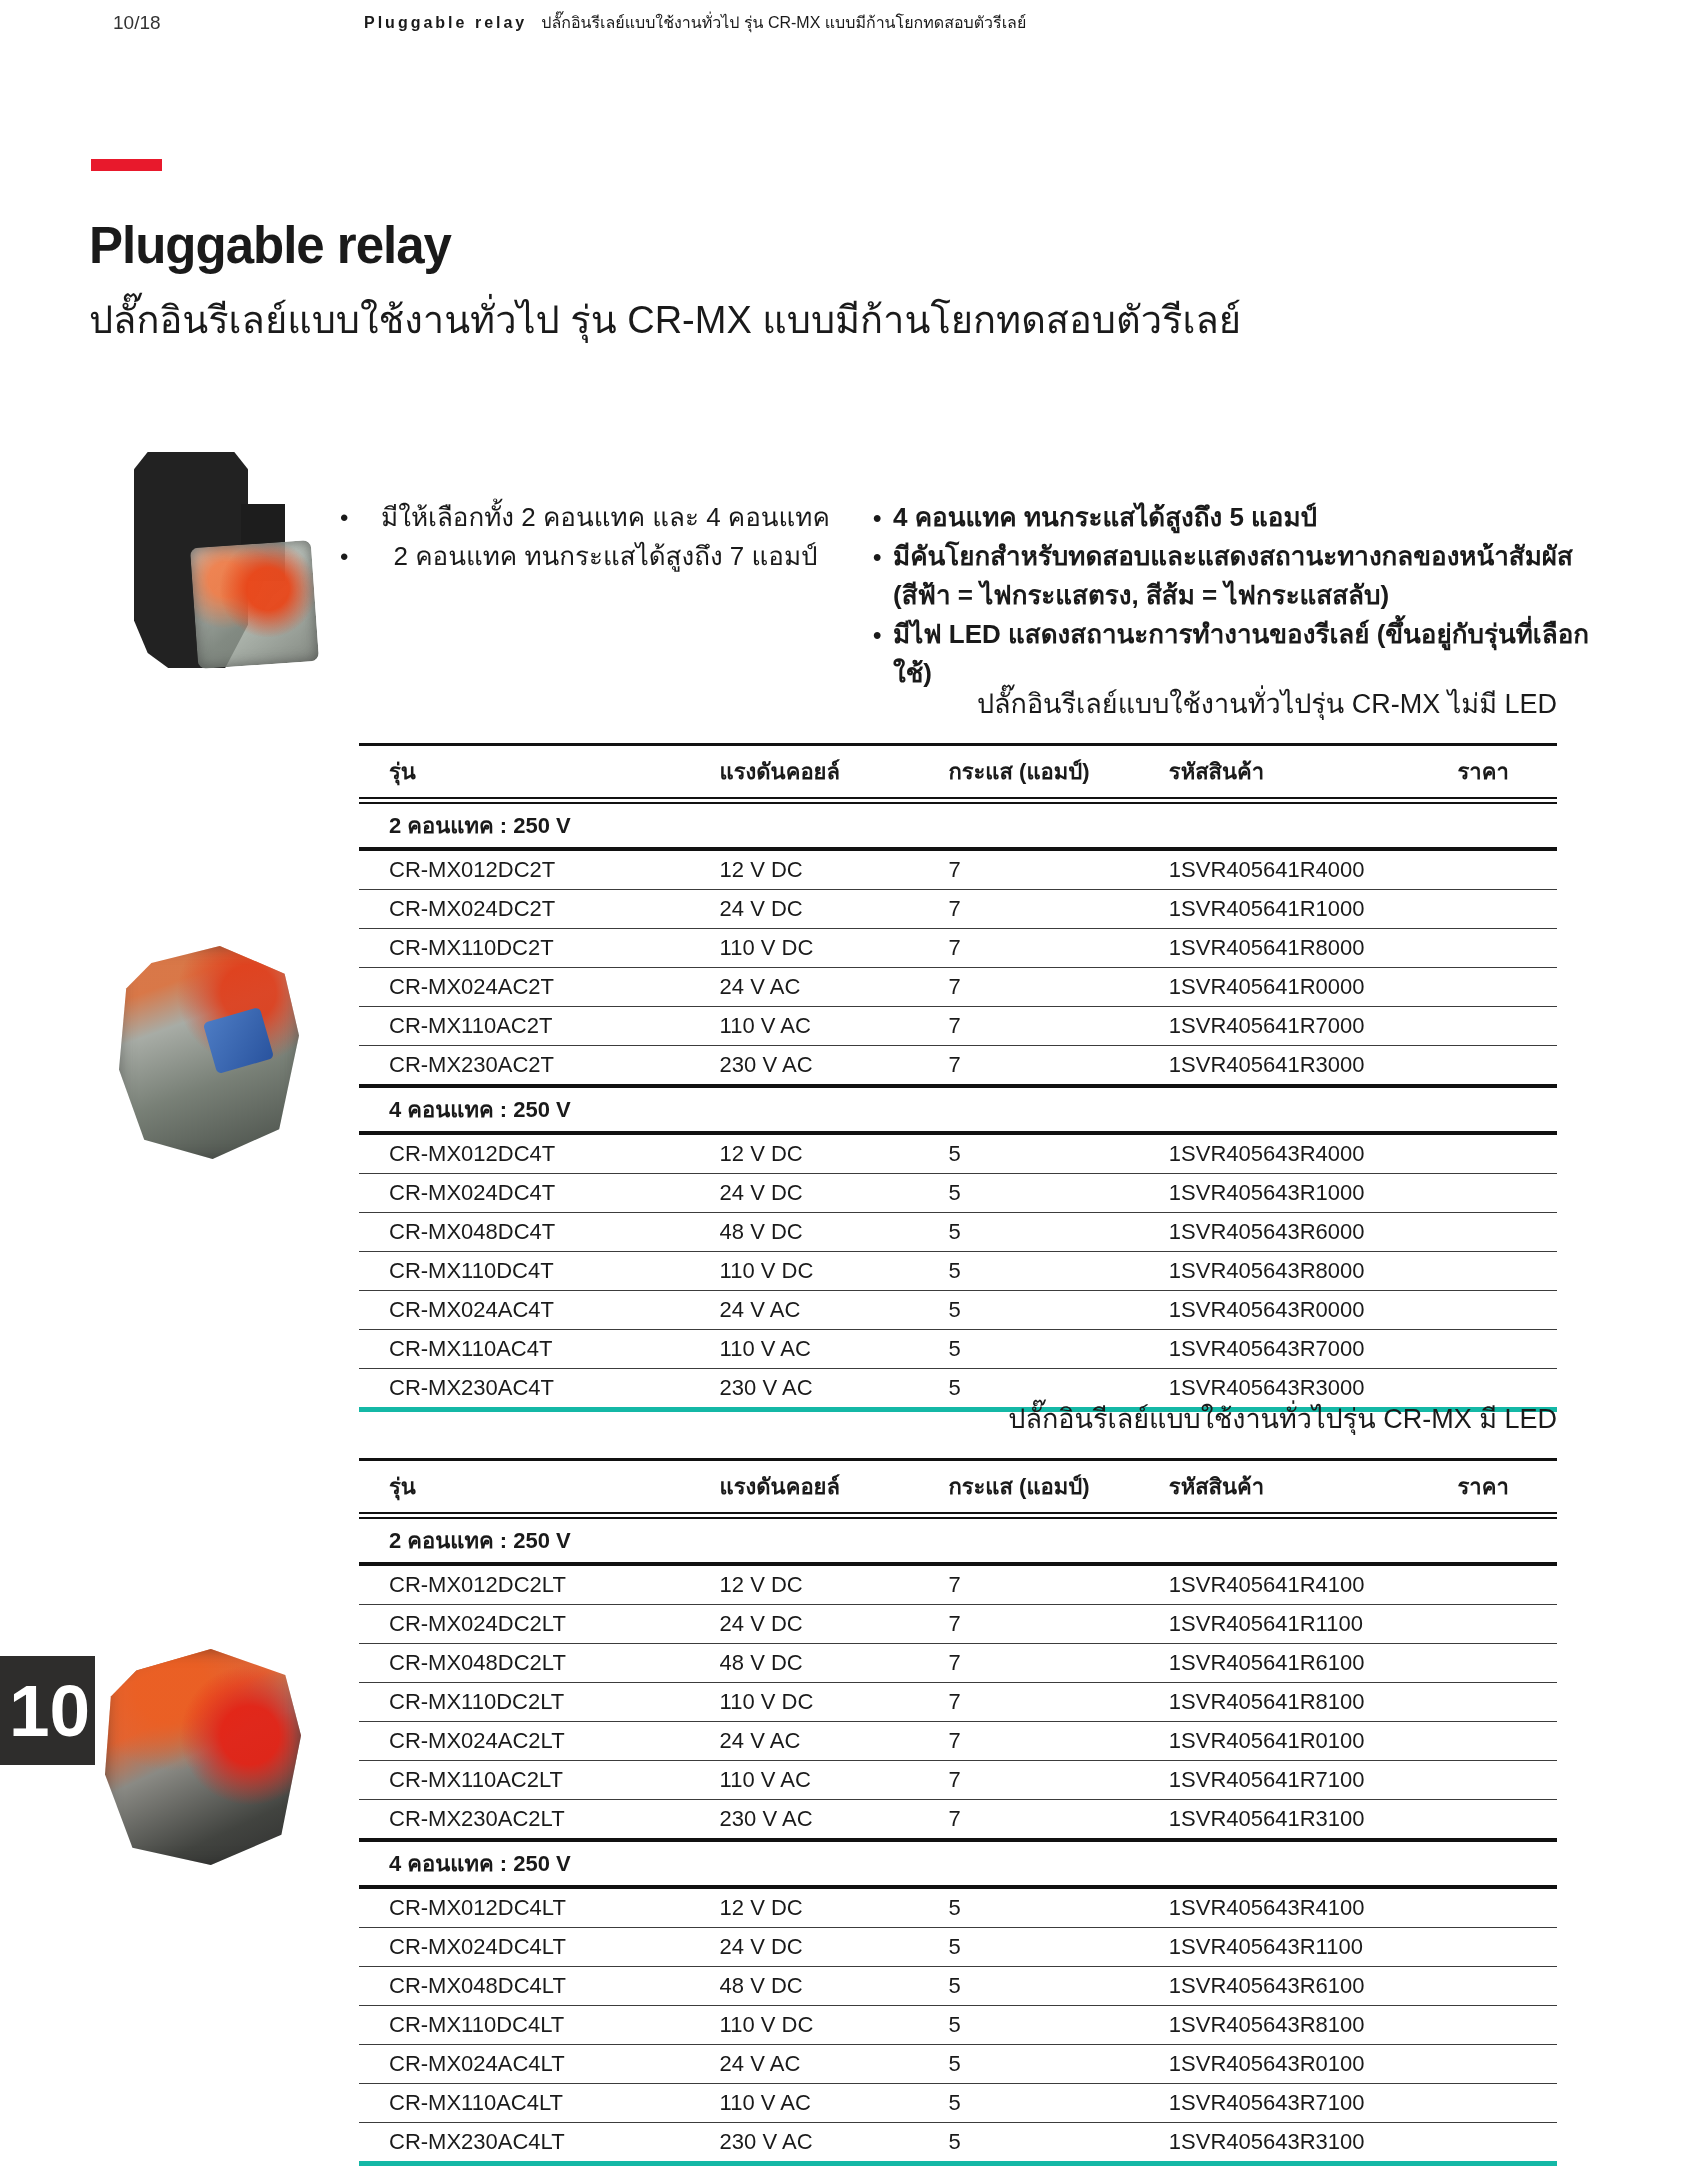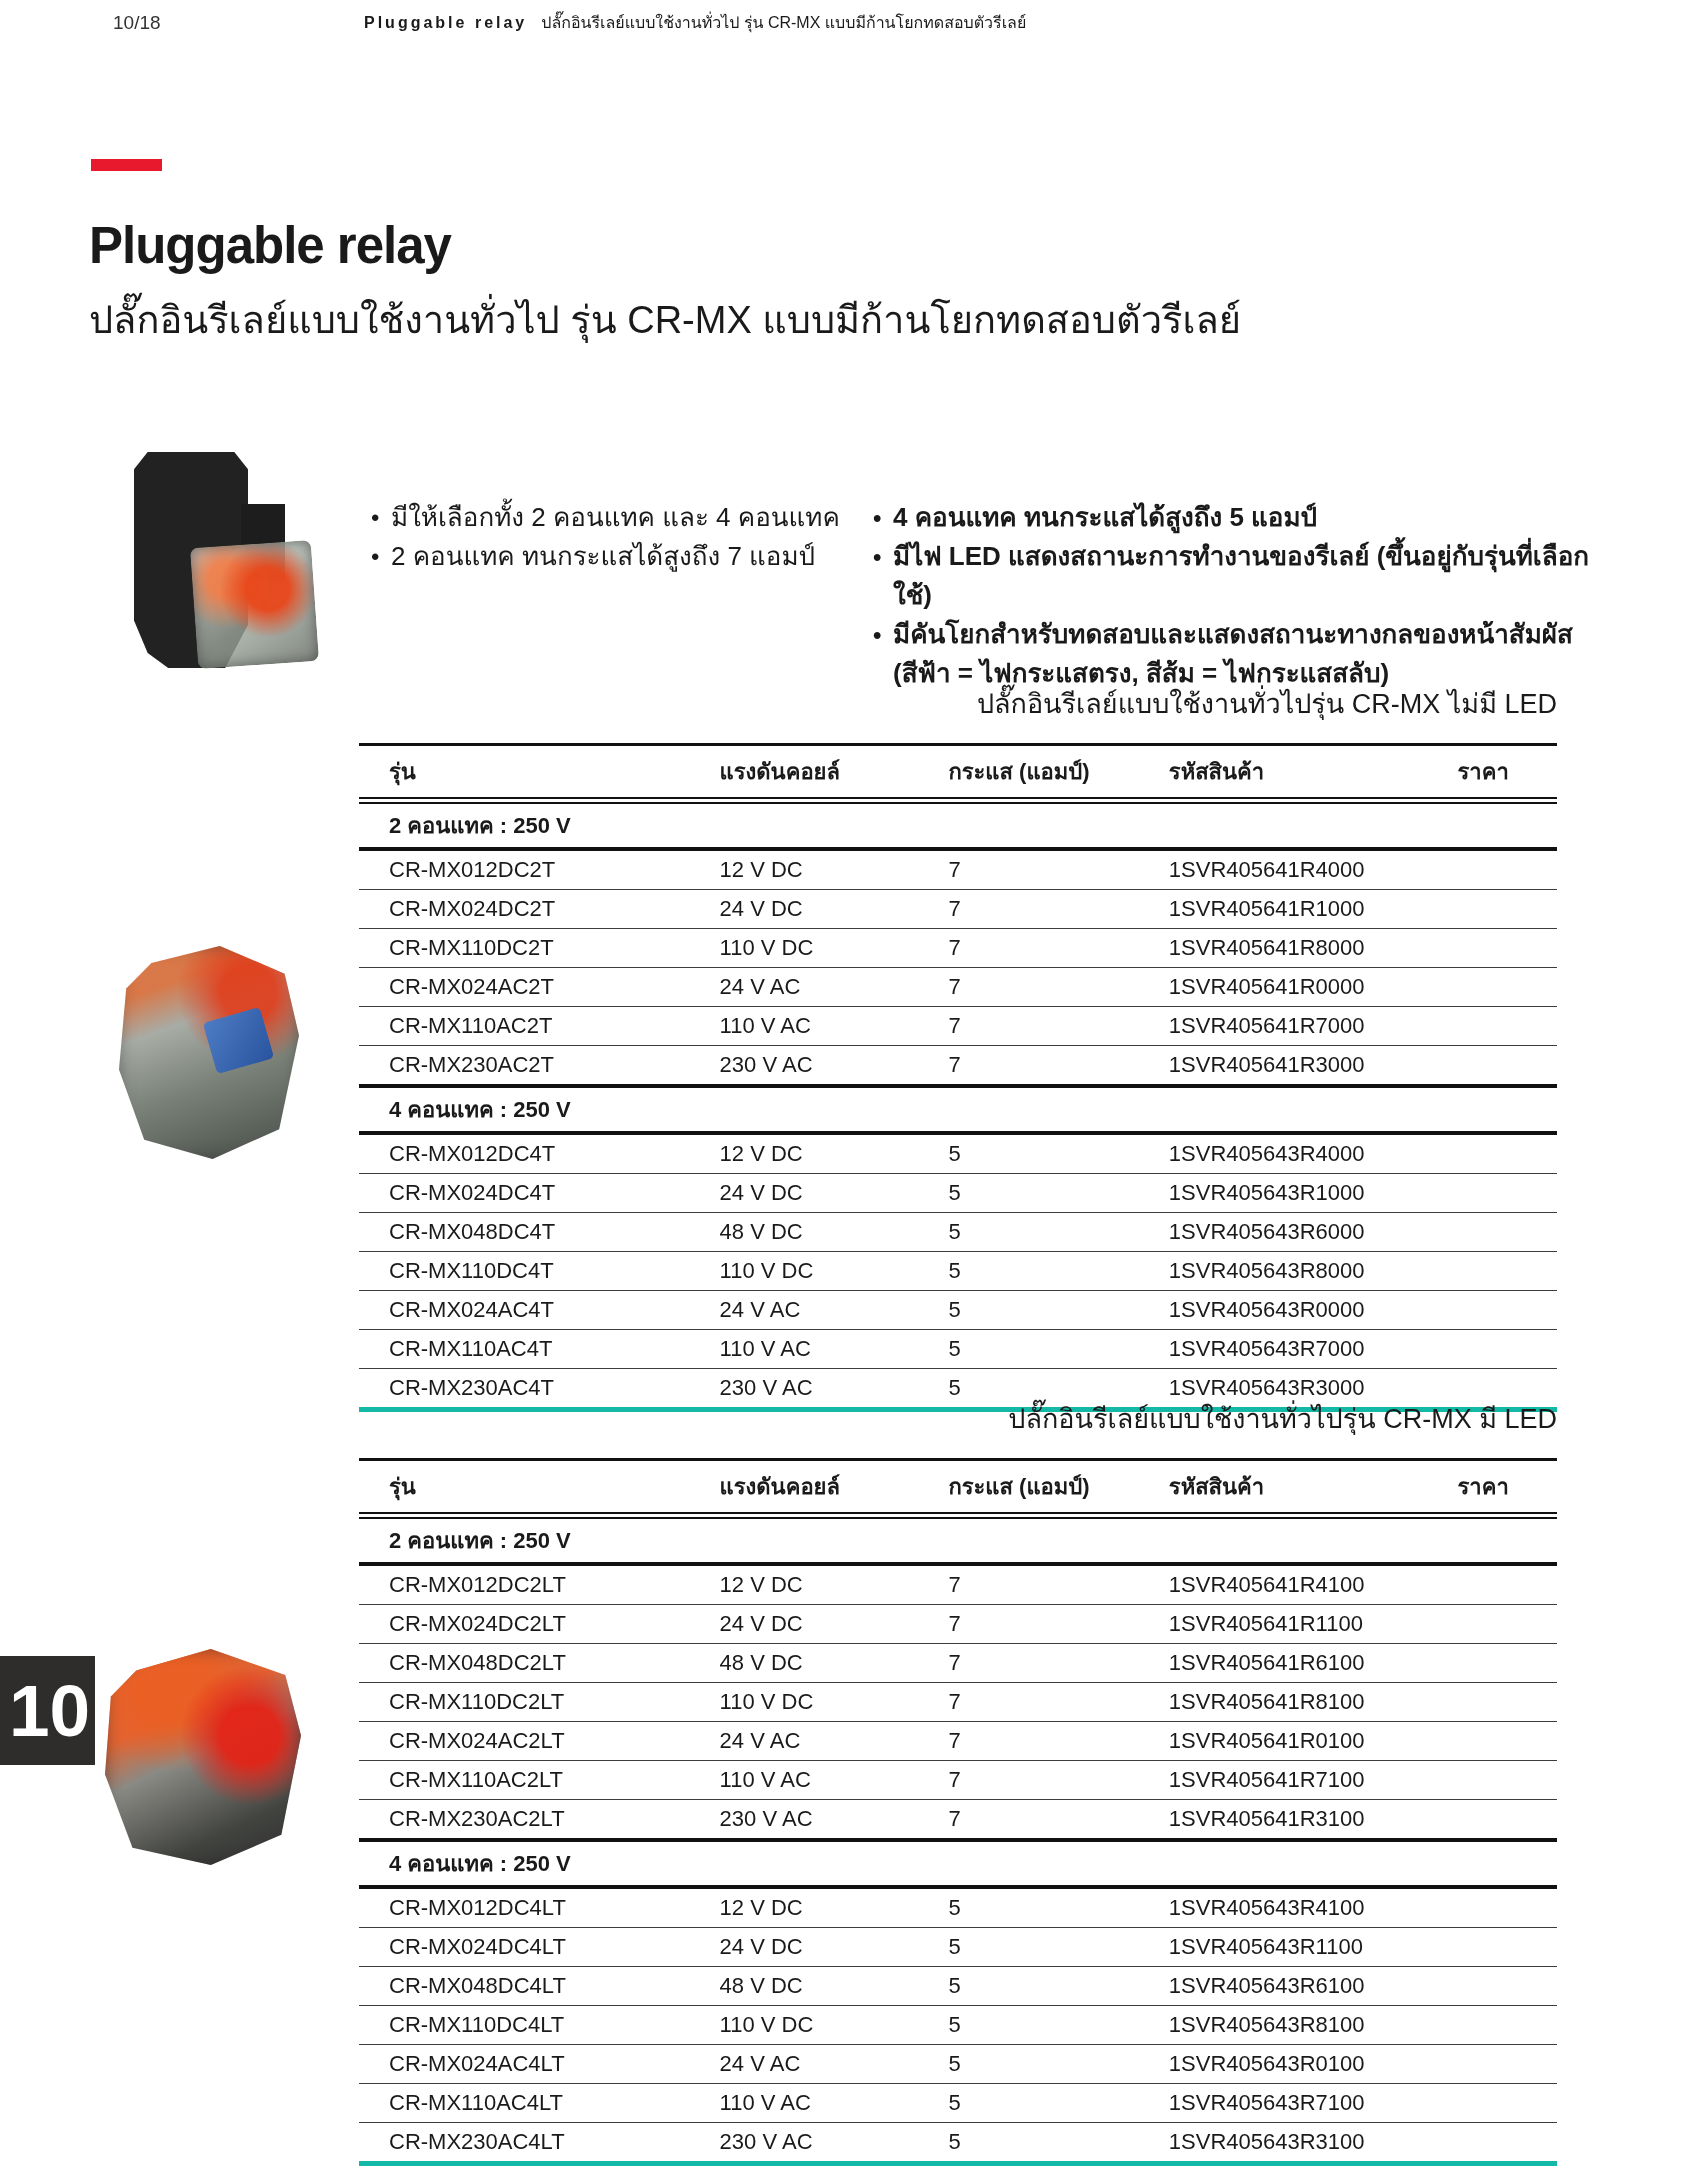--- a/index.html
+++ b/index.html
@@ -12,21 +12,21 @@
   .header-band{position:absolute;top:10px;left:0;width:1681px;height:30px;text-align:center;}
   .page-indicator{position:absolute;left:113px;top:2px;font-size:19px;color:#333;}
   .header-title{position:absolute;left:364px;top:0;white-space:nowrap;font-size:16px;}
   .header-title .en{font-weight:bold;letter-spacing:3px;margin-right:14px;}
   
   .accent-dash{position:absolute;left:91px;top:159px;width:71px;height:12px;}
   .hero-title{position:absolute;left:89px;top:216px;font-size:51px;font-weight:bold;letter-spacing:-1px;margin:0;}
   .hero-subtitle{position:absolute;left:89px;top:289px;font-size:38px;font-weight:normal;margin:0;white-space:nowrap;}
   
   .features{position:absolute;top:498px;}
-  .features.left{left:367px;width:515px;}
+  .features.left{left:336px;width:515px;text-align:center;}
   .features.right{left:869px;width:743px;font-weight:bold;}
   .features ul{list-style:none;margin:0;padding:0;}
   .features li{
     position:relative;padding-left:24px;font-size:26px;line-height:39px;
     white-space:pre-line;
   }
   .features li::before{content:"\2022";position:absolute;left:4px;top:0;font-size:24px;}
   
   .photo{position:absolute;}
   .photo1{left:109px;top:447px;width:213px;height:233px;}
@@ -98,23 +98,23 @@
 
 <div class="features left">
   <ul>
       <li>มีให้เลือกทั้ง 2 คอนแทค และ 4 คอนแทค</li>
       <li>2 คอนแทค ทนกระแสได้สูงถึง 7 แอมป์</li>
     </ul>
 </div>
 <div class="features right">
   <ul>
       <li>4 คอนแทค ทนกระแสได้สูงถึง 5 แอมป์</li>
-      <li>มีไฟ LED แสดงสถานะการทำงานของรีเลย์ (ขึ้นอยู่กับรุ่นที่เลือกใช้)</li>
       <li>มีคันโยกสำหรับทดสอบและแสดงสถานะทางกลของหน้าสัมผัส
 (สีฟ้า = ไฟกระแสตรง, สีส้ม = ไฟกระแสสลับ)</li>
+      <li>มีไฟ LED แสดงสถานะการทำงานของรีเลย์ (ขึ้นอยู่กับรุ่นที่เลือกใช้)</li>
     </ul>
 </div>
 
 <div class="ptable t1">
   <h3 class="tbl-title">ปลั๊กอินรีเลย์แบบใช้งานทั่วไปรุ่น CR-MX ไม่มี LED</h3>
   <table>
     <colgroup>
         <col class="c1">
         <col class="c2">
         <col class="c3">

